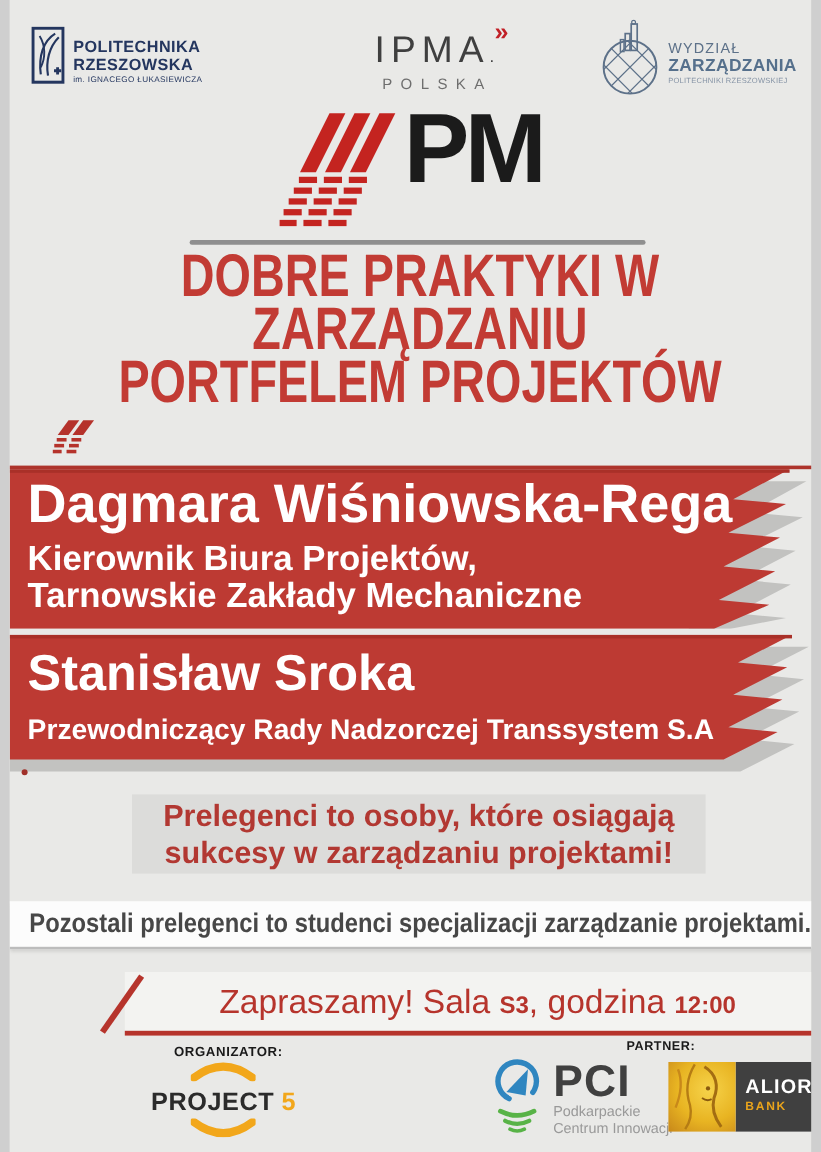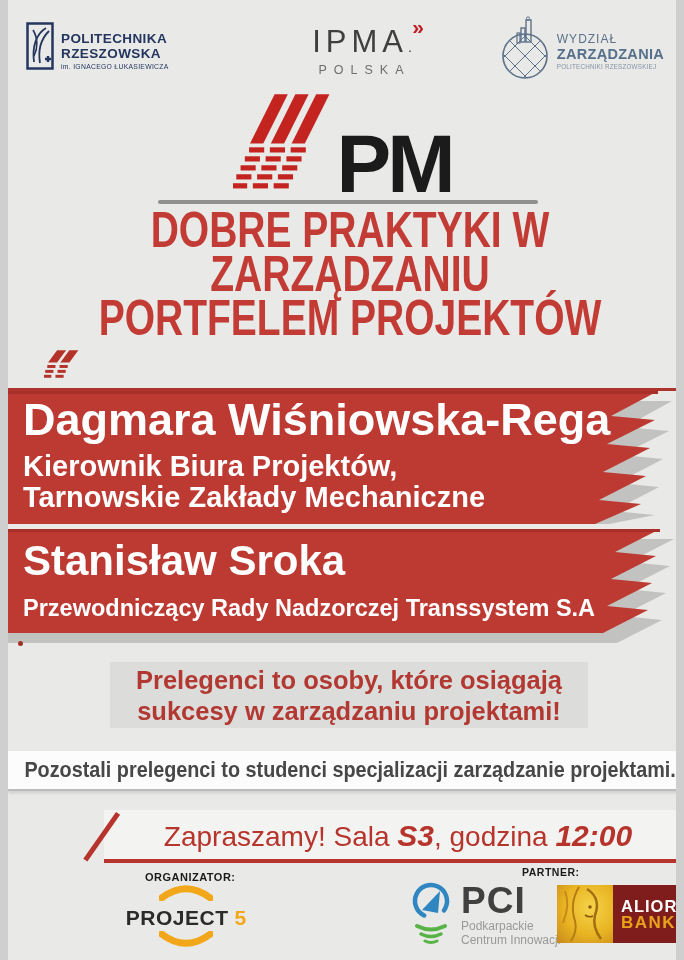--- a/index.html
+++ b/index.html
@@ -19,21 +19,21 @@
   .ipma-dot{font-size:14px;color:#3f3f3f;}
   .ipma-chev{position:absolute;top:-9px;right:-10px;color:#c11f26;font-size:21px;font-weight:bold;letter-spacing:-2px;}
   .ipma-country{font-size:12.5px;letter-spacing:7px;color:#6e6e6e;margin-top:3px;padding-left:5px;}
   .wz{position:absolute;right:12px;top:16px;display:flex;gap:6px;align-items:center;}
   .wz-text{display:flex;flex-direction:column;}
   .wz-l1{font-size:12px;color:#5d7189;letter-spacing:1px;}
   .wz-l2{font-size:14.5px;font-weight:bold;color:#56708c;letter-spacing:.3px;}
   .wz-l3{font-size:6.3px;color:#8593a5;margin-top:1px;letter-spacing:.2px;}
   
   .pmday{position:absolute;left:0;right:0;top:86px;display:flex;justify-content:center;align-items:flex-start;gap:0;}
-  .pm-textcol{display:flex;margin-top:39px;}
+  .pm-textcol{display:flex;}
   .pm-row{display:flex;align-items:baseline;}
   .pm-black{font-size:82px;font-weight:bold;letter-spacing:-4px;color:#1b1b1b;line-height:78px;}
   .pm-day{font-size:80px;font-weight:bold;font-style:italic;color:#c03a31;letter-spacing:-2px;line-height:78px;padding-right:8px;}
   .pm-sub{font-size:17px;font-weight:bold;color:#9a9a9a;letter-spacing:1.2px;margin-top:-6px;padding-left:16px;}
   .logo-rule{position:absolute;left:150px;top:200px;width:380px;height:4px;background:#8f8f8f;border-radius:2px;}
   
   .headline{position:absolute;left:0;top:208px;width:684px;text-align:center;
     color:#c23b34;font-weight:bold;font-size:50px;line-height:44px;transform:scaleX(.78);}
   .date-row{position:absolute;left:0;top:303px;width:684px;display:flex;justify-content:center;align-items:center;gap:16px;}
   .bars{display:flex;flex-direction:column;gap:5px;}
@@ -65,39 +65,39 @@
   .note{position:absolute;left:0;top:751px;width:684px;height:38px;background:#fcfcfc;
     border-bottom:2px solid #bcbcbc;display:flex;align-items:center;justify-content:center;
     box-shadow:0 2px 3px rgba(0,0,0,.12);}
   .note span{font-size:22.5px;font-weight:bold;color:#474747;white-space:nowrap;transform:scaleX(.88);}
   .invite{position:absolute;left:96px;top:810px;width:588px;height:49px;background:#f3f3f1;
     border-bottom:4px solid #b6342c;box-sizing:content-box;}
   .invite-diag{position:absolute;left:12px;top:2px;width:5px;height:57px;background:#b6342c;
     transform:rotate(35deg);transform-origin:top left;}
   .invite-text{position:absolute;left:0;top:9px;width:100%;text-align:center;
     font-size:28px;color:#b6342c;white-space:nowrap;}
-  .invite-strong{font-weight:bold;font-style:italic;font-size:30px;}
+  .invite-strong{font-weight:bold;font-size:20px;}
   
   .org-label{position:absolute;left:137px;top:871px;font-size:11px;font-weight:bold;color:#1a1a1a;letter-spacing:.5px;}
   .project5{position:absolute;left:118px;top:885px;width:120px;display:flex;flex-direction:column;align-items:center;}
   .p5-row{display:flex;gap:6px;align-items:baseline;margin:1px 0;}
   .p5-name{font-size:21px;font-weight:bold;color:#2b2b2b;letter-spacing:.5px;}
   .p5-num{font-size:21px;font-weight:bold;color:#f2a71b;}
   .partner-label{position:absolute;left:514px;top:866px;font-size:10.5px;font-weight:bold;color:#1a1a1a;letter-spacing:.5px;}
   .pci{position:absolute;left:399px;top:879px;display:flex;gap:6px;align-items:flex-start;}
   .pci-col{display:flex;flex-direction:column;padding-top:4px;}
   .pci-abbr{font-size:37px;color:#404040;line-height:36px;font-weight:700;letter-spacing:1px;}
   .pci-sub{font-size:12px;color:#999999;line-height:14px;}
   .pci-sub:first-of-type{margin-top:3px;}
   .alior{position:absolute;left:549px;top:885px;width:126px;height:58px;display:flex;}
   .alior-gold{width:56px;height:100%;position:relative;overflow:hidden;
     background:radial-gradient(circle at 60% 40%, #f6d34a 0%, #e8b422 55%, #c8881a 100%);}
-  .alior-text{flex:1;background:#7f1d1d;display:flex;flex-direction:column;justify-content:center;padding-left:8px;}
+  .alior-text{flex:1;background:#404040;display:flex;flex-direction:column;justify-content:center;padding-left:8px;}
   .alior-l1{font-size:16.5px;font-weight:bold;color:#ffffff;letter-spacing:1px;line-height:18px;}
-  .alior-l2{font-size:17px;font-weight:bold;color:#e8a31c;letter-spacing:1.5px;line-height:16px;}
+  .alior-l2{font-size:10px;font-weight:bold;color:#e8a31c;letter-spacing:1.5px;line-height:16px;}
 </style>
 </head>
 <body>
 
 <div id="poster">
 
   <div class="pw">
     <span>
       <svg width="28" height="48" viewBox="0 0 28 48">
         <rect x="1.5" y="1.5" width="25" height="45" fill="none" stroke="#24365f" stroke-width="2.5"></rect>

